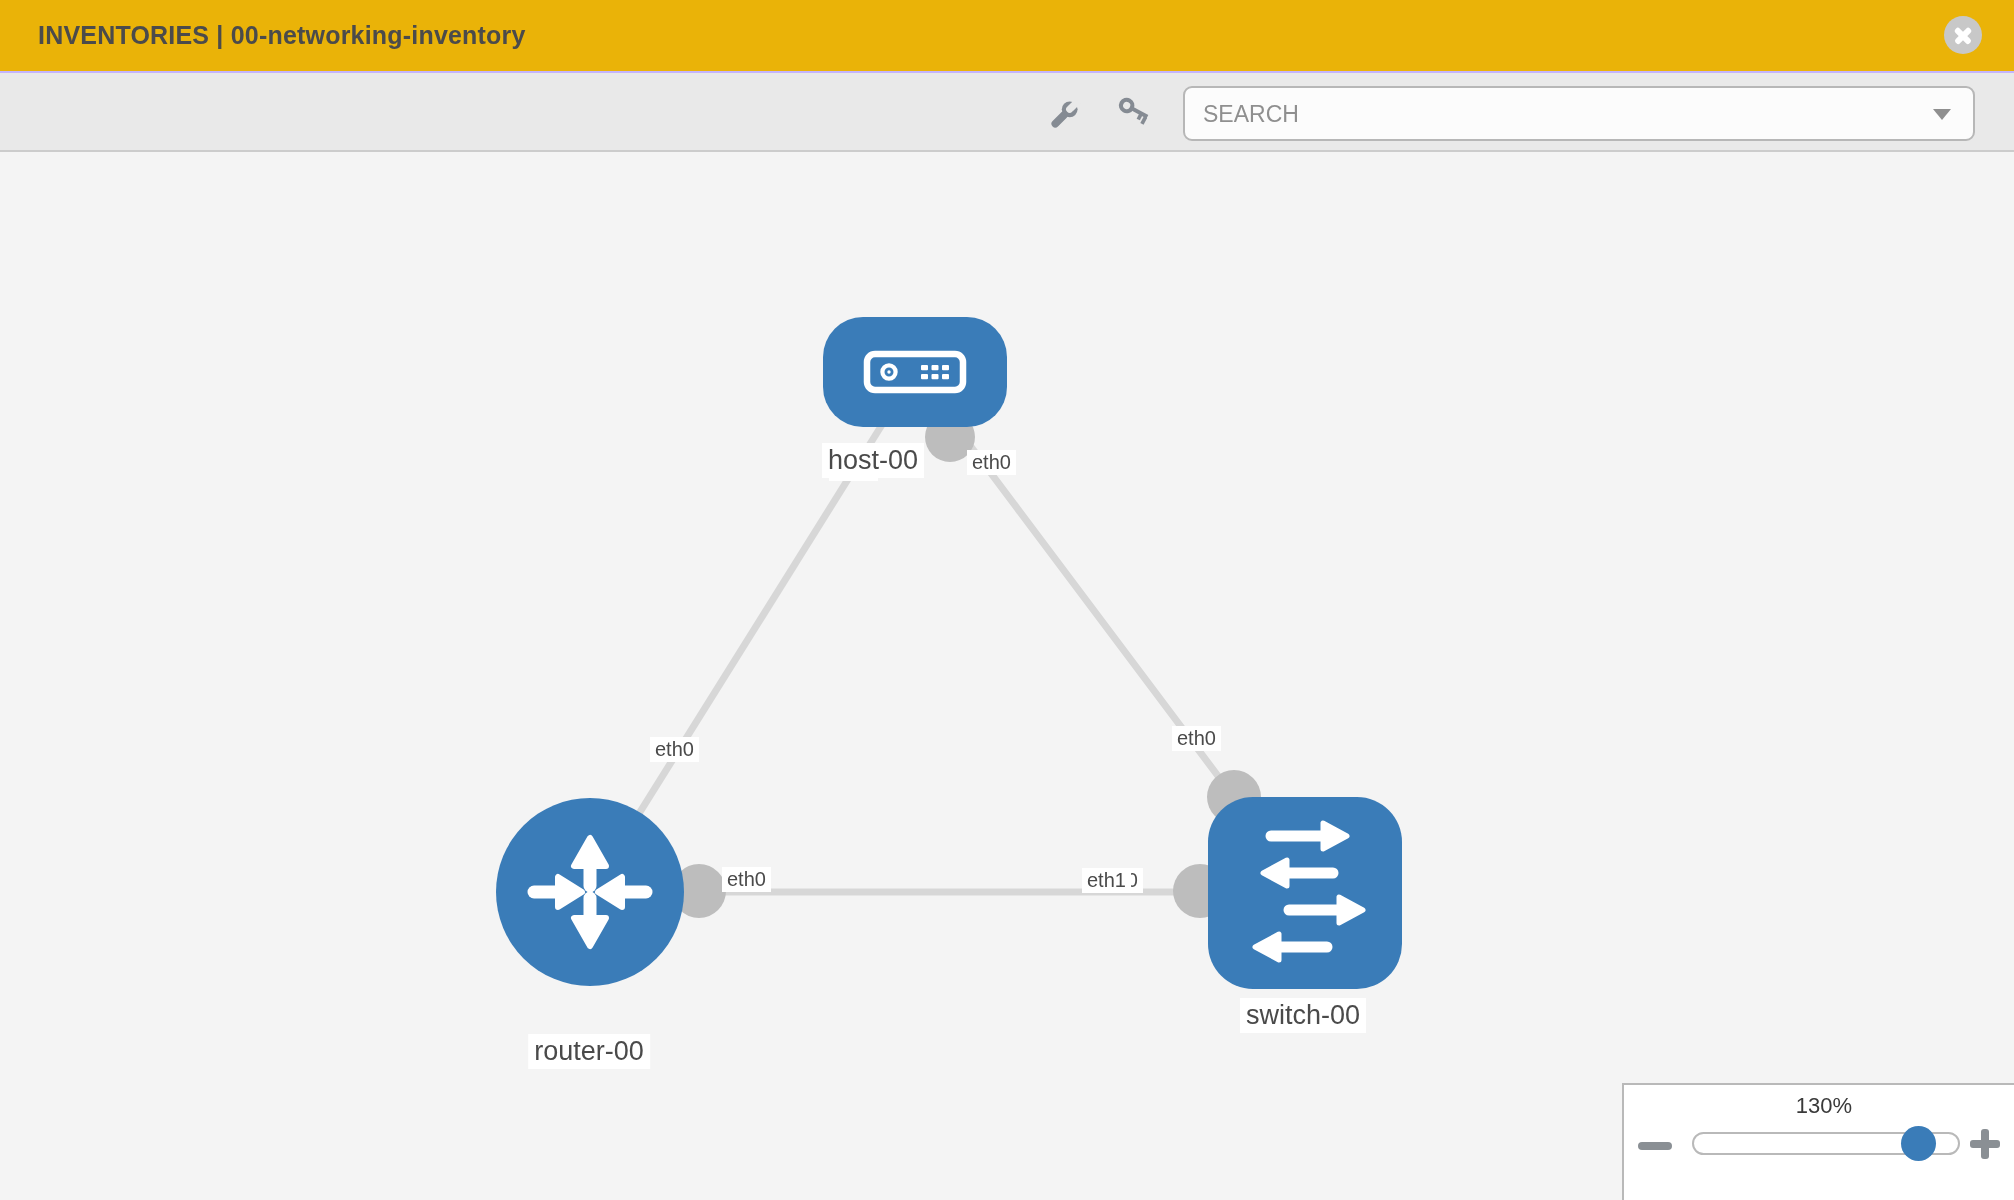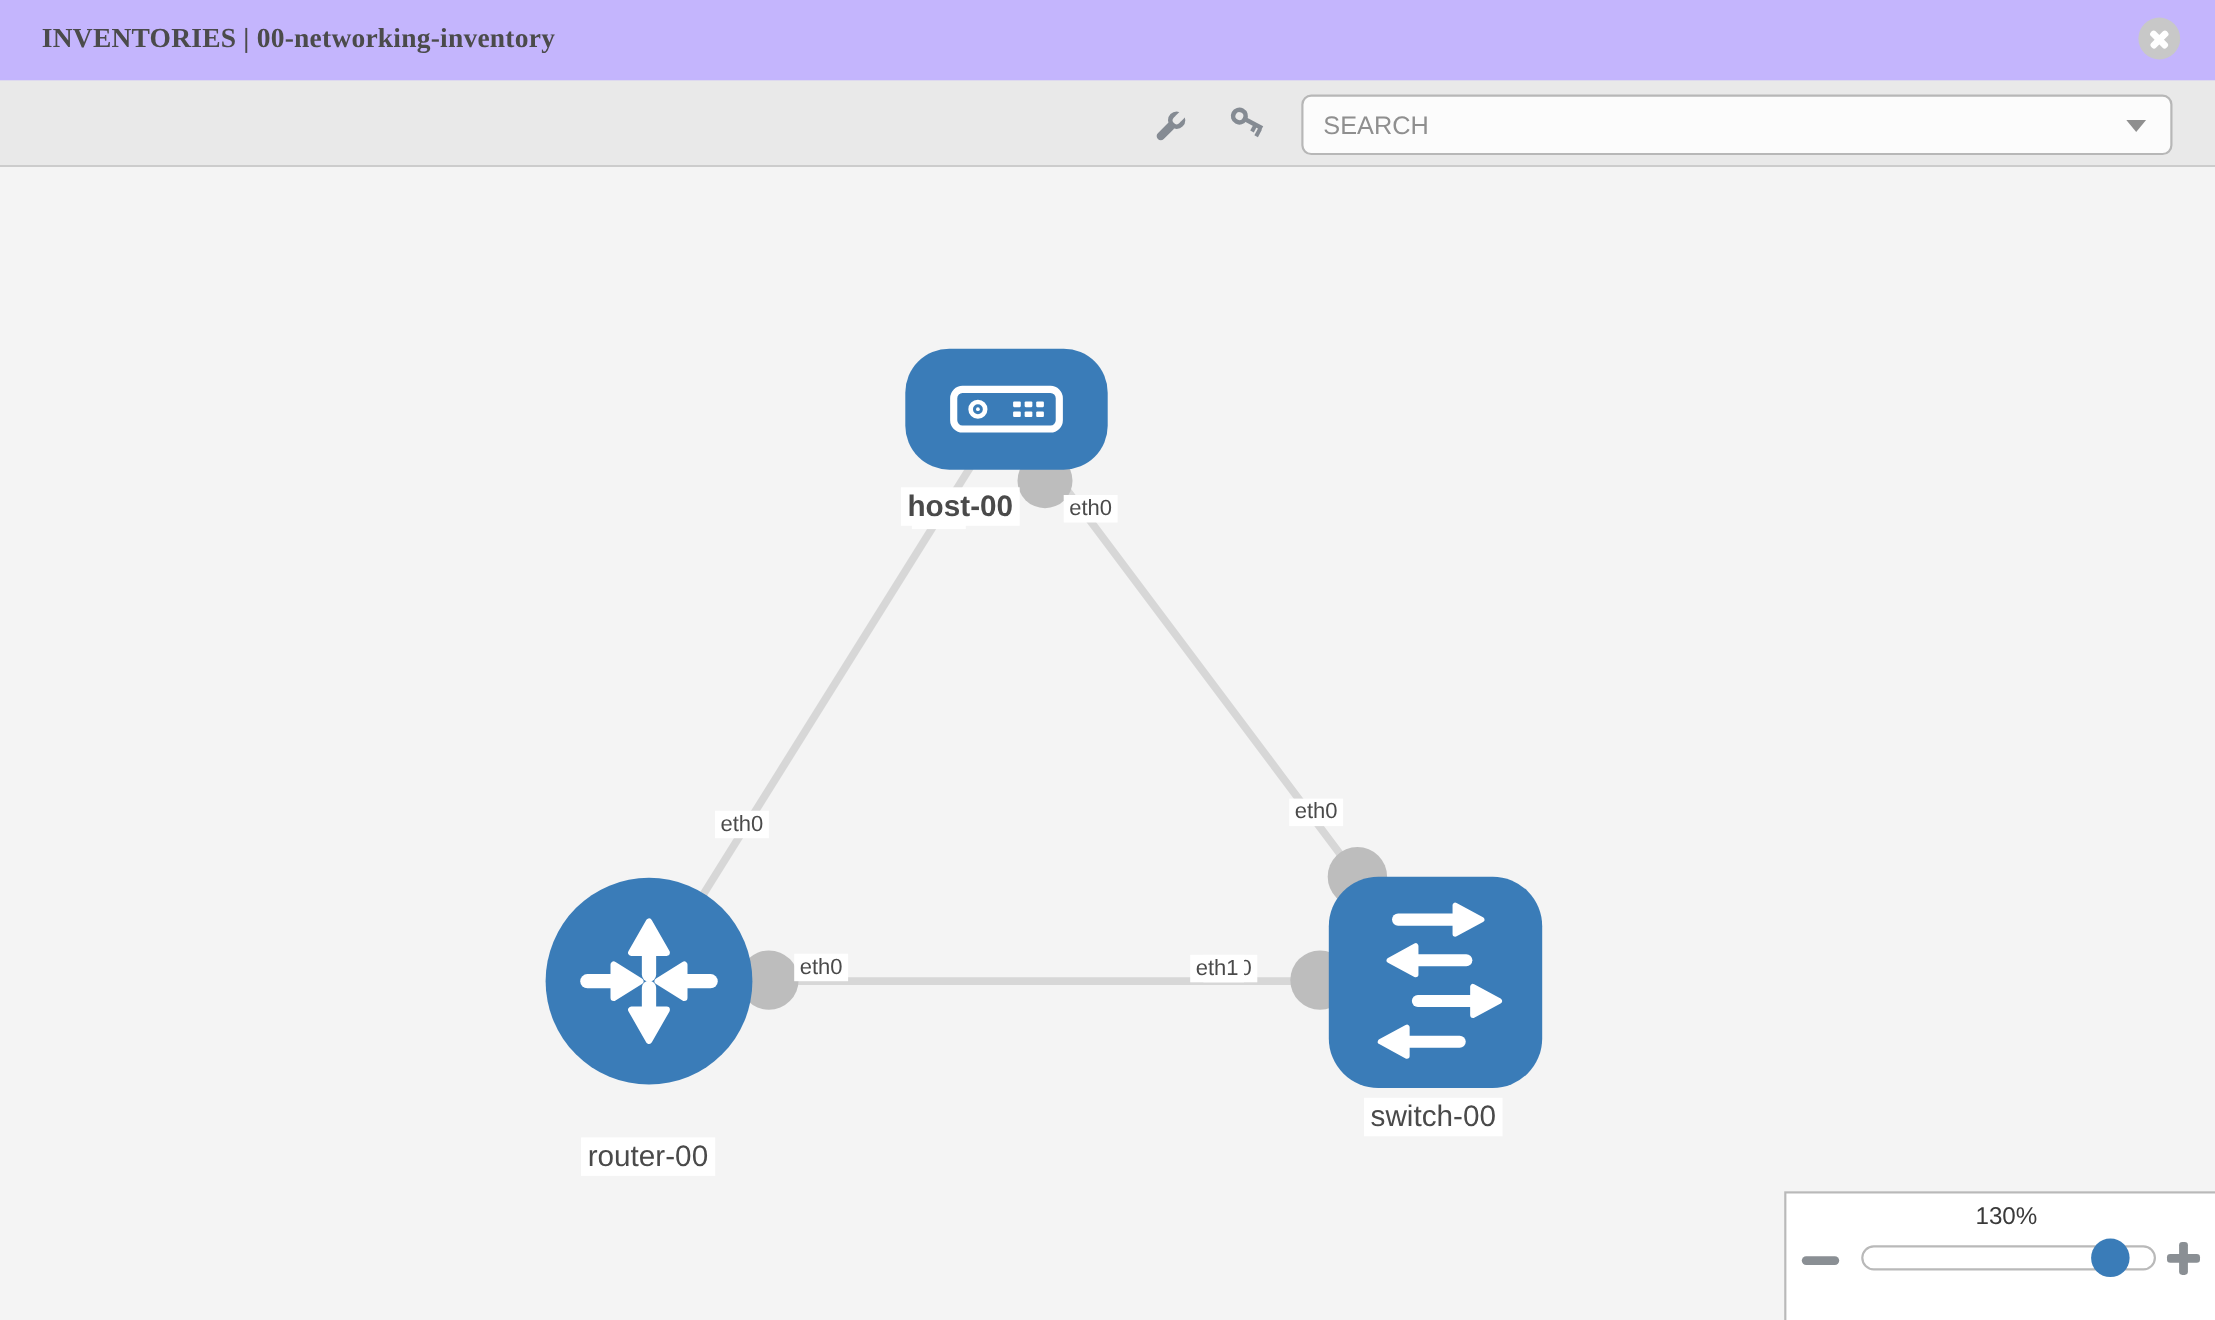--- a/index.html
+++ b/index.html
@@ -1,21 +1,21 @@
 <!DOCTYPE html>
 <html><head>
 <meta charset="utf-8">
 <style>
   html,body{margin:0;padding:0;background:#fff;}
   #app{position:relative;width:2014px;height:1200px;overflow:hidden;
        font-family:"Liberation Sans", sans-serif;background:#fff;}
 
   
-  .header{position:absolute;left:0;top:0;width:2014px;height:71px;background:#c4b5fd;
-          border-bottom:4px solid #c4b5fd;display:flex;align-items:center;font-family:Liberation Serif, serif;}
+  .header{position:absolute;left:0;top:0;width:2014px;height:71px;background:#eab308;
+          border-bottom:4px solid #c4b5fd;display:flex;align-items:center;}
   .title{margin-left:38px;font-size:25px;font-weight:bold;color:#4b4b4b;letter-spacing:.2px;}
   .close-btn{position:absolute;left:1944px;top:16px;width:38px;height:38px;border:none;
              border-radius:50%;background:#c8c8c8;cursor:pointer;padding:0;}
   .close-x{position:absolute;left:0;top:0;width:100%;height:100%;}
   .close-x::before,.close-x::after{content:"";position:absolute;left:9px;top:16.5px;width:20px;height:5.5px;
              background:#fff;border-radius:2.5px;}
   .close-x::before{transform:rotate(45deg);}
   .close-x::after{transform:rotate(-45deg);}
 
   
@@ -149,21 +149,21 @@
           <polygon points="-18,-32 -18,-6 -42,-19" stroke-width="5"></polygon>
           <path d="M-16,18 L34,18" stroke-width="11" fill="none"></path>
           <polygon points="34,5 34,31 58,18" stroke-width="5"></polygon>
           <path d="M22,55 L-26,55" stroke-width="11" fill="none"></path>
           <polygon points="-26,42 -26,68 -50,55" stroke-width="5"></polygon>
         </g>
       </g>
     </svg>
 
     <div class="chip chip-if" style="left:829px;top:304px;">eth0</div>
-    <div class="chip chip-node centered" style="left:873px;top:291px;font-weight:bold;">host-00</div>
+    <div class="chip chip-node centered" style="left:873px;top:291px;">host-00</div>
     <div class="chip chip-if" style="left:967px;top:298px;">eth0</div>
 
     <div class="chip chip-if" style="left:650px;top:585px;">eth0</div>
     <div class="chip chip-if" style="left:1172px;top:574px;">eth0</div>
 
     <div class="chip chip-if" style="left:722px;top:715px;">eth0</div>
     <div class="chip chip-if" style="left:1094px;top:716px;">eth0</div>
     <div class="chip chip-if" style="left:1082px;top:716px;">eth1</div>
 
     <div class="chip chip-node centered" style="left:589px;top:845px;margin-top:37px;">router-00</div>

